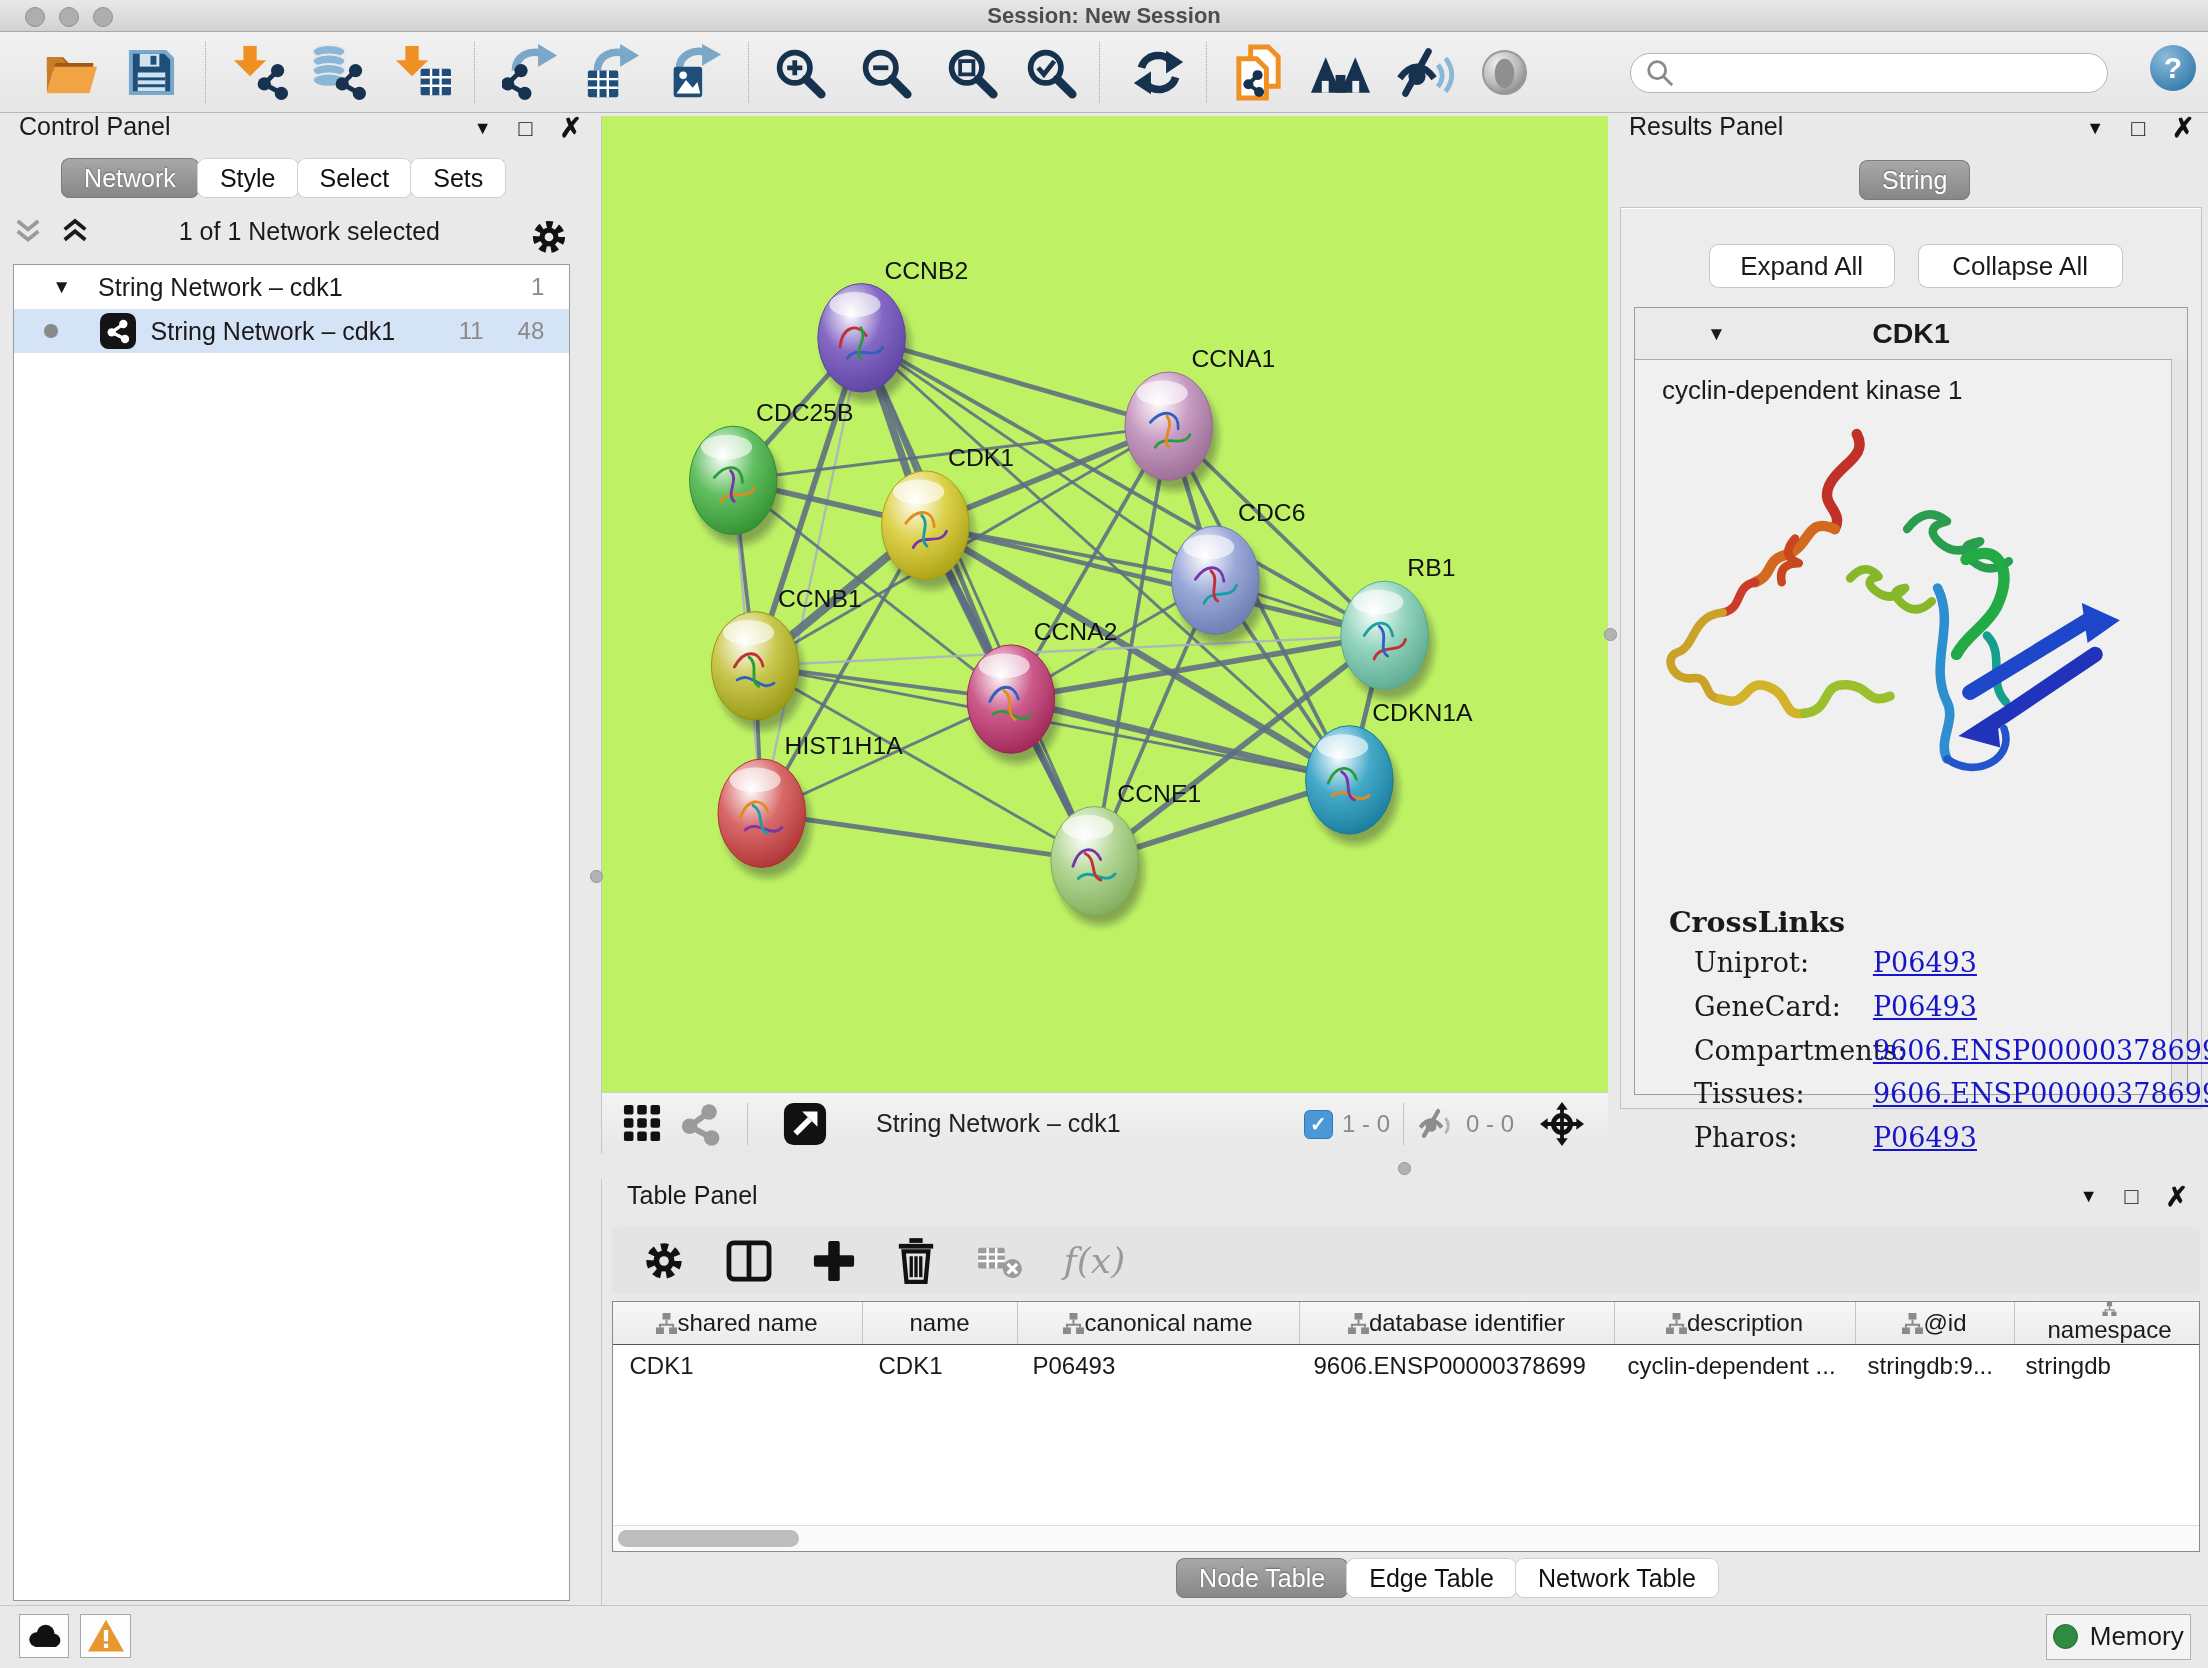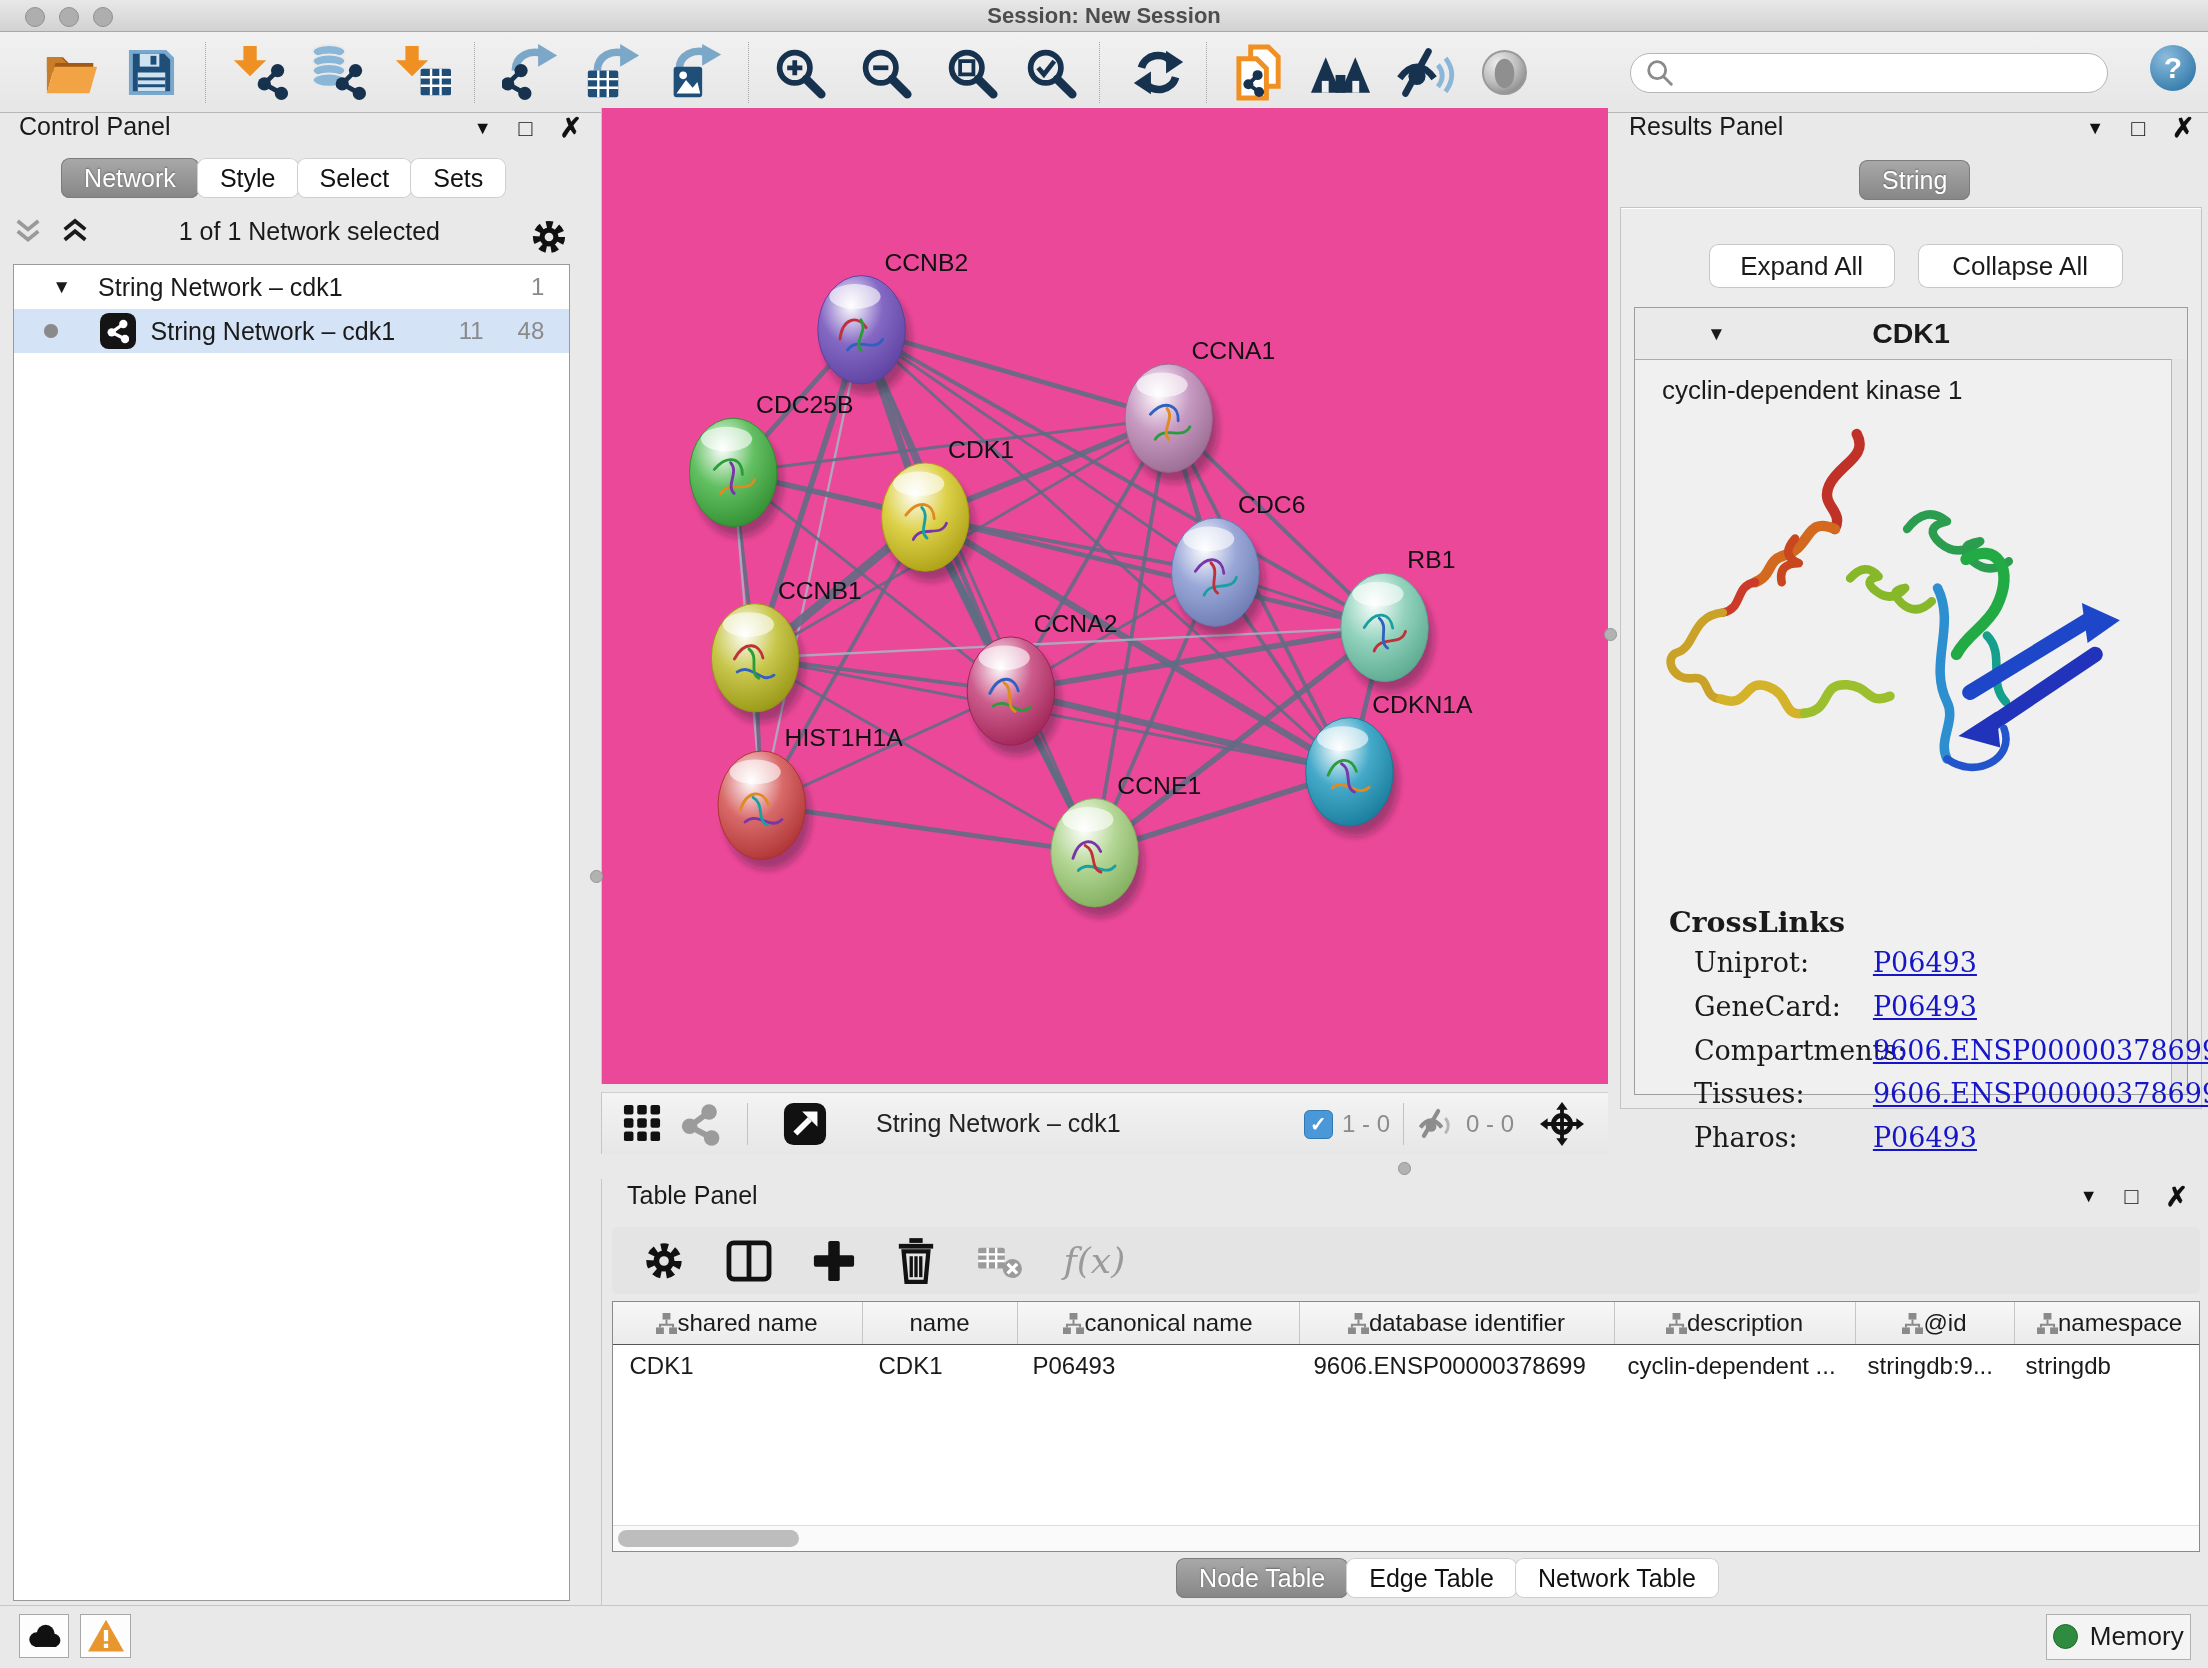--- a/index.html
+++ b/index.html
@@ -40,21 +40,21 @@
   .cp-listheader{position:absolute;left:13.3px;right:28.5px;top:105px;height:46px;display:flex;align-items:flex-start;}
   .cp-listheader .sel{flex:1;text-align:center;font-size:25px;}
   .cp-list{position:absolute;left:13.3px;width:555px;top:152px;bottom:3.8px;background:#fff;
     border:1.9px solid #9a9a9a;}
   .tree-row{position:relative;height:44px;display:flex;align-items:center;font-size:25px;}
   .tree-row .cnt{color:#8a8a8a;font-size:24px;}
   .tree-row.selected{background:#d5e3f6;}
   .string-chip{width:36px;height:36px;border-radius:8.6px;background:#141414;display:flex;
     align-items:center;justify-content:center;}
   
-  .net-canvas{position:absolute;left:601px;top:108px;width:1006px;height:976px;background:#ec4899;
+  .net-canvas{position:absolute;left:601px;top:116px;width:1006px;height:976px;background:#bef264;
     border-left:1px solid #c6c6c6;text-decoration:underline;}
   .net-toolbar{position:absolute;left:601px;top:1092px;width:1006px;height:61px;
     background:linear-gradient(#f3f3f3,#e7e7e7);border-top:1px solid #cfcfcf;border-left:1px solid #c6c6c6;}
   .net-toolbar .name{position:absolute;left:274px;top:0;height:61px;line-height:61px;font-size:25px;color:#222;}
   .nt-sep{position:absolute;top:9.5px;height:42px;border-left:1px solid #c2c2c2;}
   .checkbox{position:absolute;width:27px;height:27px;border-radius:5.7px;background:#4a98d8;
     border:1px solid #3577ad;color:#fff;font-size:20px;font-weight:bold;text-align:center;line-height:27px;}
   .cnt-txt{position:absolute;top:0;height:61px;line-height:61px;font-size:24px;color:#8b8b8b;}
   
   .results-panel{position:absolute;left:1612px;top:112px;width:596px;height:1067px;}
@@ -786,21 +786,21 @@
             <svg width="21" height="21" viewBox="0 0 16 16">
               <g fill="#8a8a8a">
                 <rect x="5" y="0" width="6" height="5"></rect>
                 <rect x="0" y="11" width="6" height="5"></rect>
                 <rect x="10" y="11" width="6" height="5"></rect>
                 <path d="M8 5 v4 M3 11 v-2 h10 v2" stroke="#8a8a8a" fill="none" stroke-width="1.5"></path>
               </g>
             </svg>
             <span>@id</span>
           </div>
-          <div class="th" style="width: 190px;">
+          <div class="th" style="width: 190px; flex-direction: column;">
             <svg width="21" height="21" viewBox="0 0 16 16">
               <g fill="#8a8a8a">
                 <rect x="5" y="0" width="6" height="5"></rect>
                 <rect x="0" y="11" width="6" height="5"></rect>
                 <rect x="10" y="11" width="6" height="5"></rect>
                 <path d="M8 5 v4 M3 11 v-2 h10 v2" stroke="#8a8a8a" fill="none" stroke-width="1.5"></path>
               </g>
             </svg>
             <span>namespace</span>
           </div>

